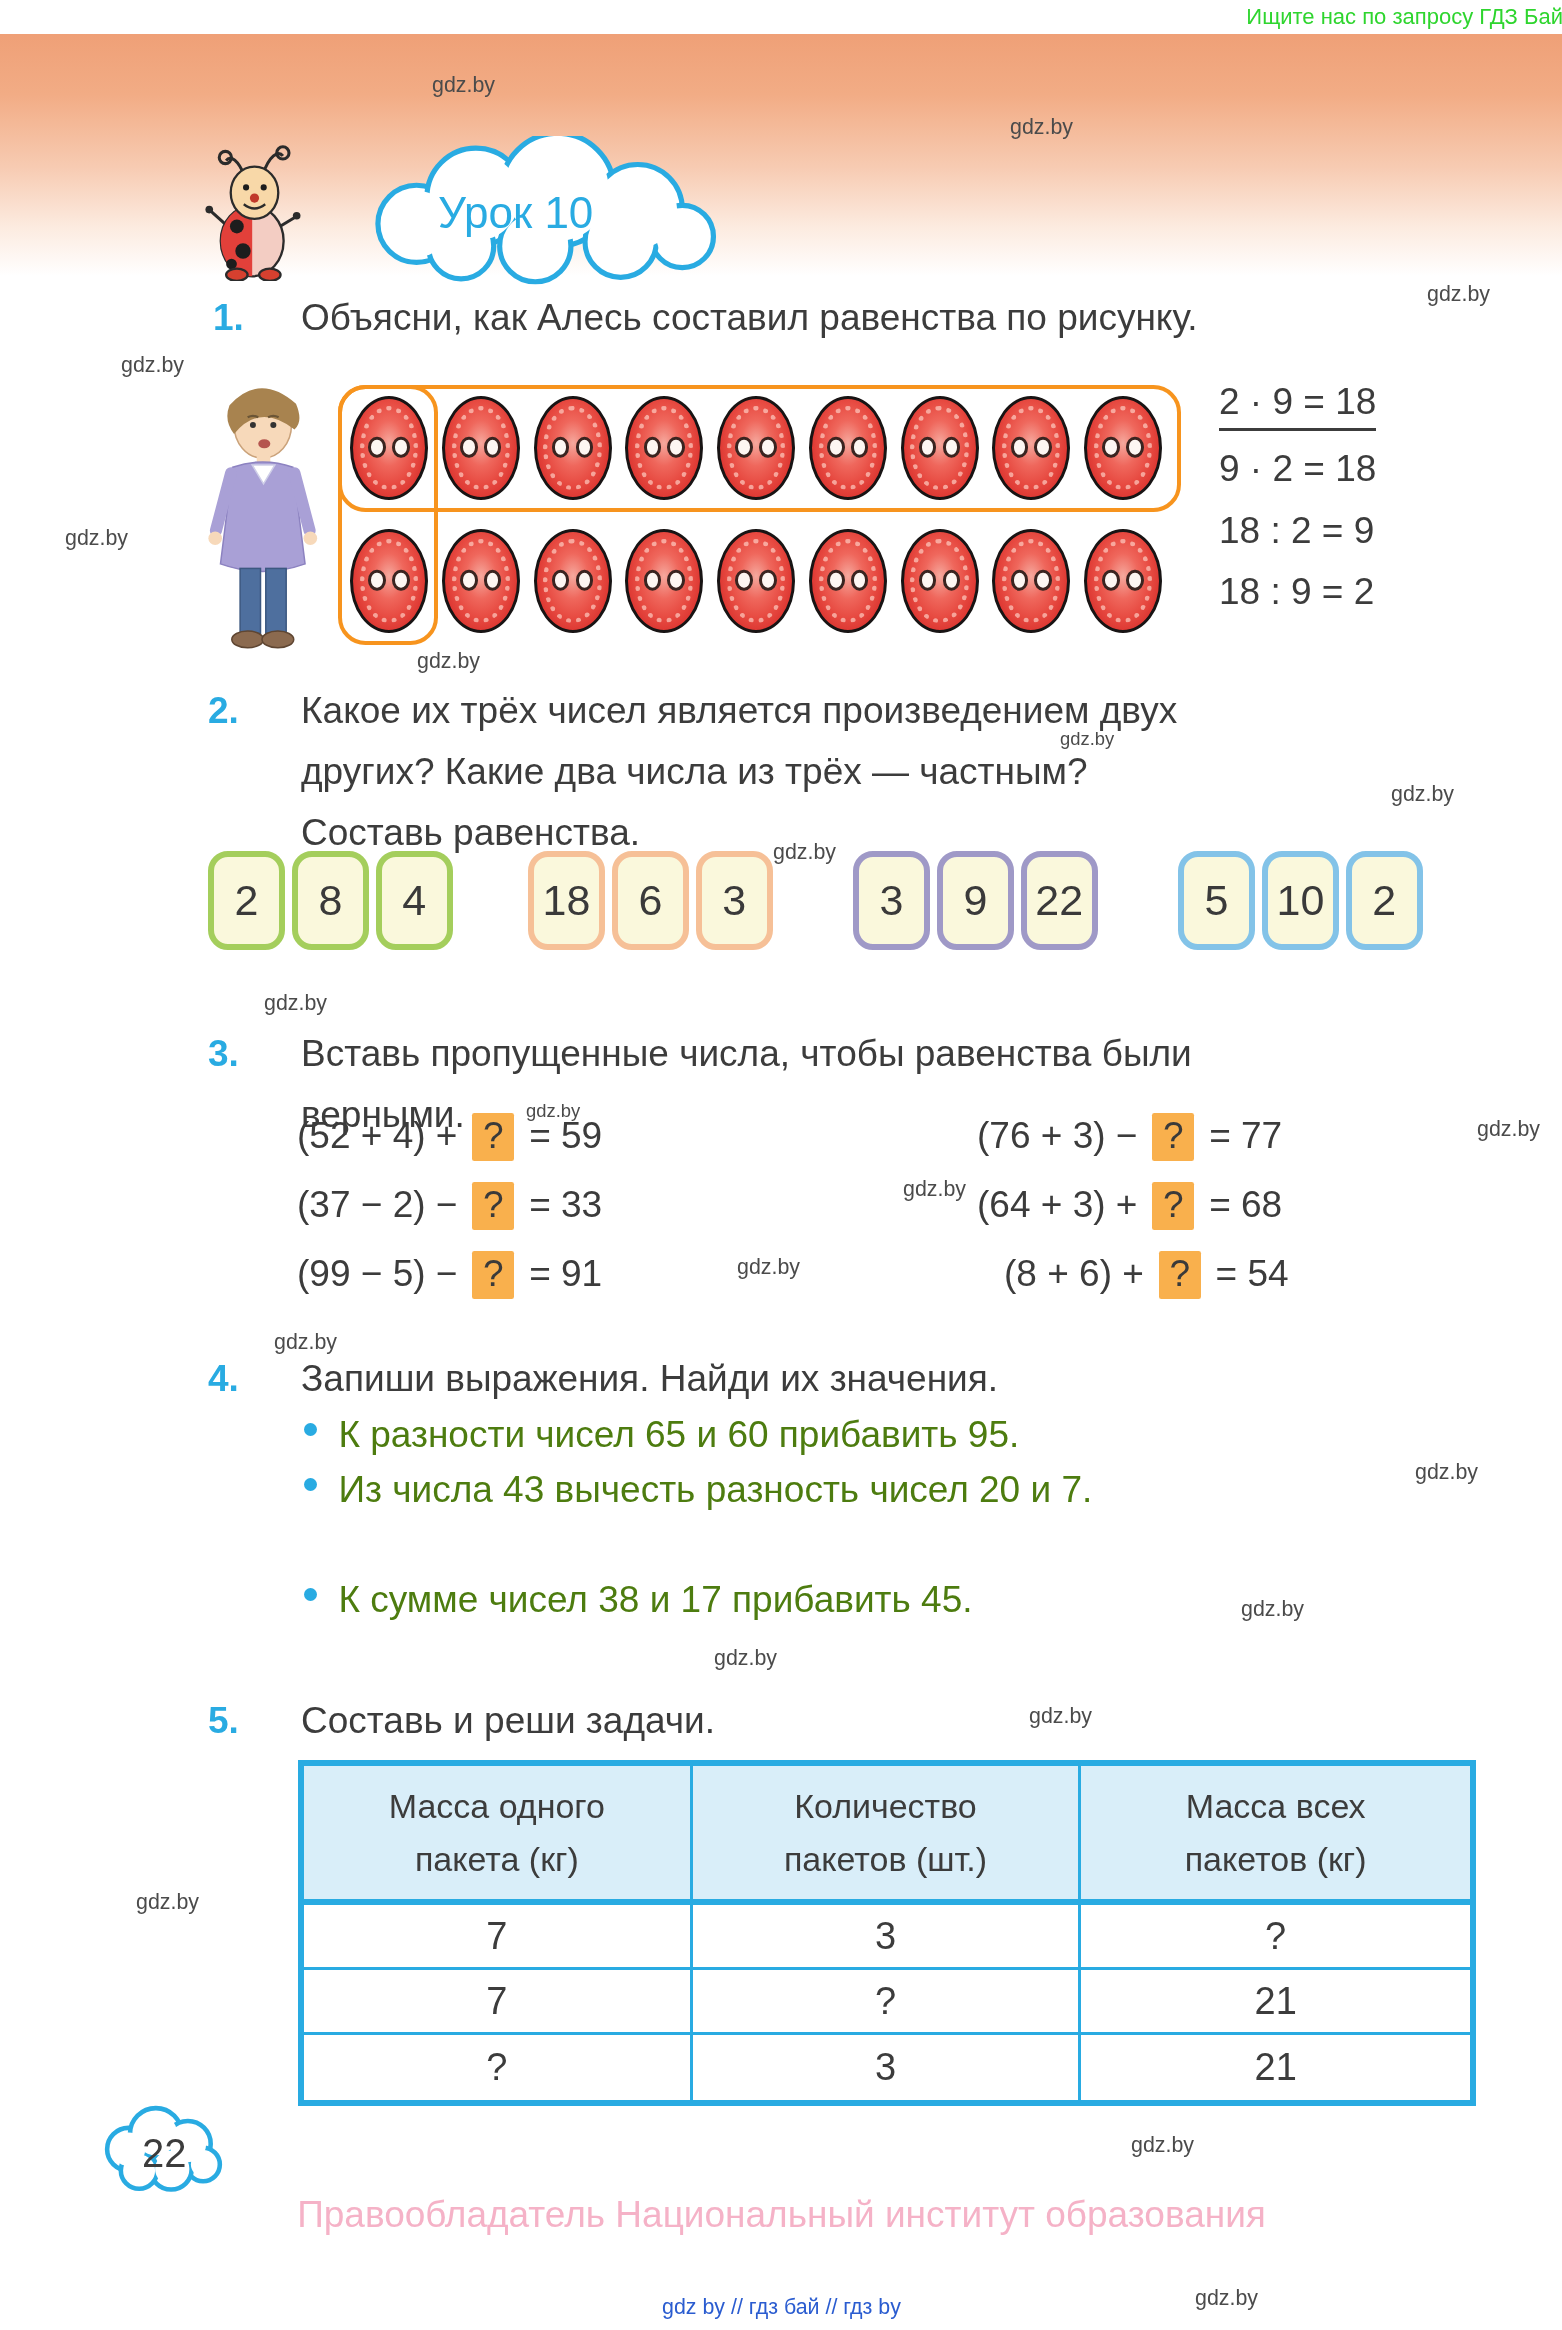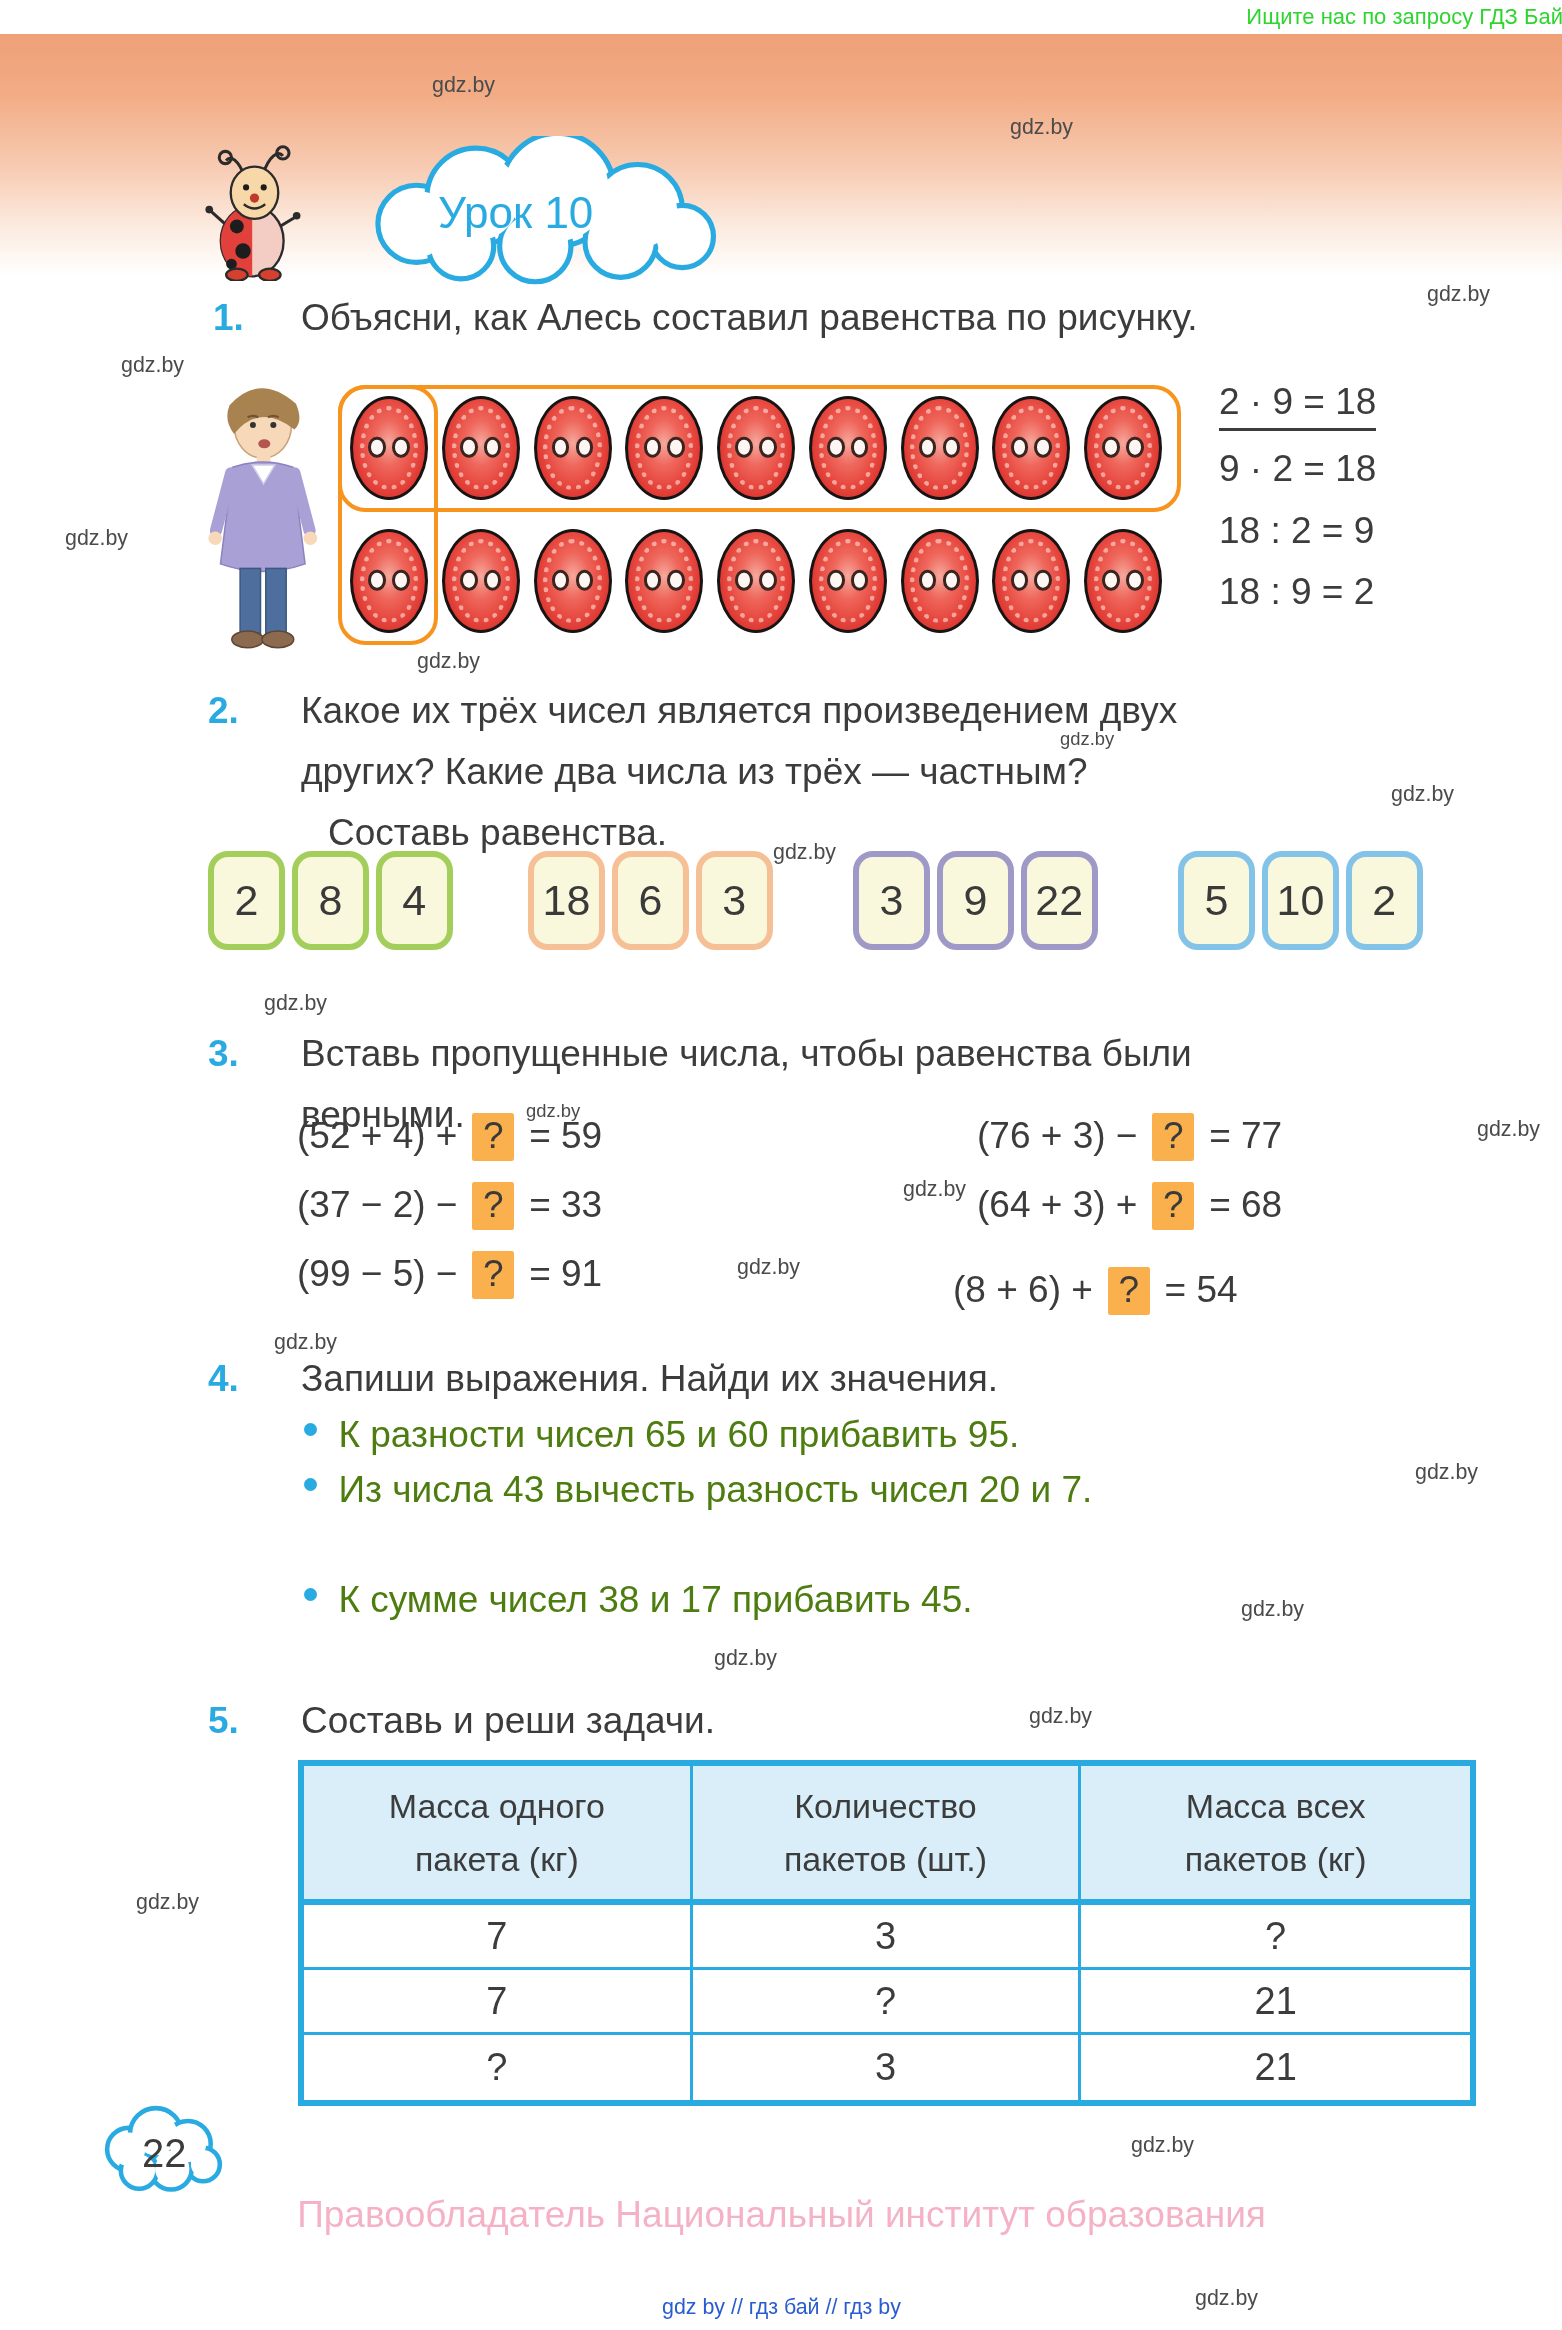--- a/index.html
+++ b/index.html
@@ -277,21 +277,21 @@
     </div>
 
   <div class="eq1 u" style="left:1219px;top:381px;">2 · 9 = 18</div>
   <div class="eq1" style="left:1219px;top:448px;">9 · 2 = 18</div>
   <div class="eq1" style="left:1219px;top:510px;">18 : 2 = 9</div>
   <div class="eq1" style="left:1219px;top:571px;">18 : 9 = 2</div>
 
   <div class="tnum" style="left:208px;top:690px;">2.</div>
   <div class="ttext" style="left:301px;top:751px;">других? Какие два числа из трёх — частным?</div>
   <div class="ttext" style="left:301px;top:690px;">Какое их трёх чисел является произведением двух</div>
-  <div class="ttext" style="left:301px;top:812px;margin-left:27px;">Составь равенства.</div>
+  <div class="ttext" style="left:301px;top:812px;">Составь равенства.</div>
 
   <div class="cgroup g1" style="left:208px;">
     <div class="card">2</div>
     <div class="card">8</div>
     <div class="card">4</div>
   </div>
   <div class="cgroup g2" style="left:528px;">
     <div class="card">18</div>
     <div class="card">6</div>
     <div class="card">3</div>
@@ -329,21 +329,21 @@
   <div class="eq3" style="left:977px;top:1113px;">
     <span>(76 + 3) −</span>
     <span class="qbox">?</span>
     <span>= 77</span>
   </div>
   <div class="eq3" style="left:977px;top:1182px;">
     <span>(64 + 3) +</span>
     <span class="qbox">?</span>
     <span>= 68</span>
   </div>
-  <div class="eq3" style="left:953px;top:1251px;margin-top:16px;">
+  <div class="eq3" style="left:1004px;top:1251px;">
     <span>(8 + 6) +</span>
     <span class="qbox">?</span>
     <span>= 54</span>
   </div>
 
   <div class="tnum" style="left:208px;top:1358px;">4.</div>
   <div class="ttext" style="left:301px;top:1358px;">Запиши выражения. Найди их значения.</div>
   <div class="bullet" style="top:1414px;">
     <span class="dot"></span><span>К разности чисел 65 и 60 прибавить 95.</span>
   </div>

